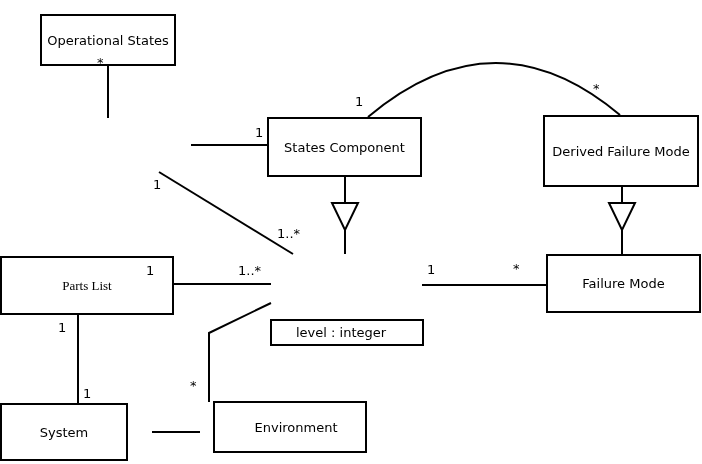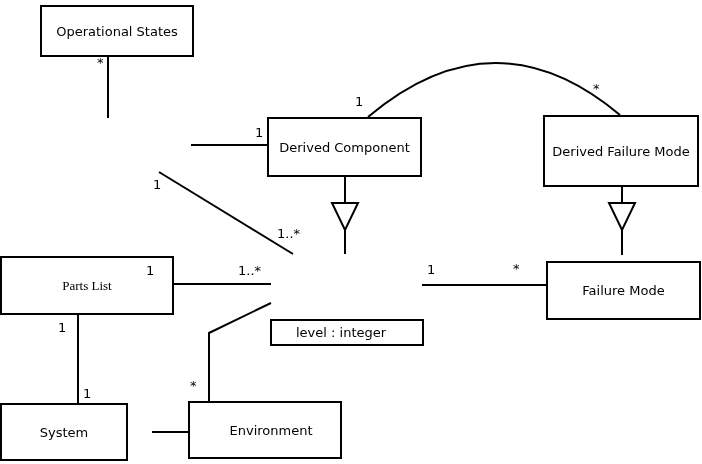--- a/index.html
+++ b/index.html
@@ -62,50 +62,50 @@
 
     <polyline points="271,303 209,333 209,402" fill="none" stroke="#000" stroke-width="2"></polyline>
 
     <line x1="422" y1="285" x2="547" y2="285" stroke="#000" stroke-width="2"></line>
 
     <line x1="78" y1="313" x2="78" y2="404" stroke="#000" stroke-width="2"></line>
 
     <line x1="152" y1="432" x2="200" y2="432" stroke="#000" stroke-width="2"></line>
   </svg>
 
-  <div class="node" style="left:40px; top:5px; width:154px; height:52px;">
+  <div class="node" style="left:40px; top:14px; width:136px; height:52px;">
     <span>Operational States</span>
   </div>
 
 
   <div class="node" style="left:267px; top:117px; width:155px; height:60px;">
-    <span>Derived Component</span>
+    <span>States Component</span>
   </div>
 
   <div class="node" style="left:543px; top:115px; width:156px; height:72px;">
     <span>Derived Failure Mode</span>
   </div>
 
   <div class="node" style="left:0; top:256px; width:174px; height:59px;font-family:Liberation Serif, serif;">
     <span>Parts List</span>
   </div>
 
   <div class="node attr" style="left:270px; top:319px; width:154px; height:27px;">
     <span>level : integer</span>
   </div>
 
-  <div class="node" style="left:546px; top:261px; width:155px; height:59px;">
+  <div class="node" style="left:546px; top:254px; width:155px; height:59px;">
     <span>Failure Mode</span>
   </div>
 
   <div class="node" style="left:0px; top:403px; width:128px; height:58px;">
     <span>System</span>
   </div>
 
-  <div class="node" style="left:188px; top:401px; width:154px; height:58px;padding-left:12px;">
+  <div class="node" style="left:213px; top:401px; width:154px; height:52px;padding-left:12px;">
     <span>Environment</span>
   </div>
 
   <span class="mult" style="left:97px; top:56px;">*</span>
 
   <span class="mult" style="left:255px; top:126px;">1</span>
 
   <span class="mult" style="left:355px; top:95px;">1</span>
   <span class="mult" style="left:593px; top:82px;">*</span>
 

